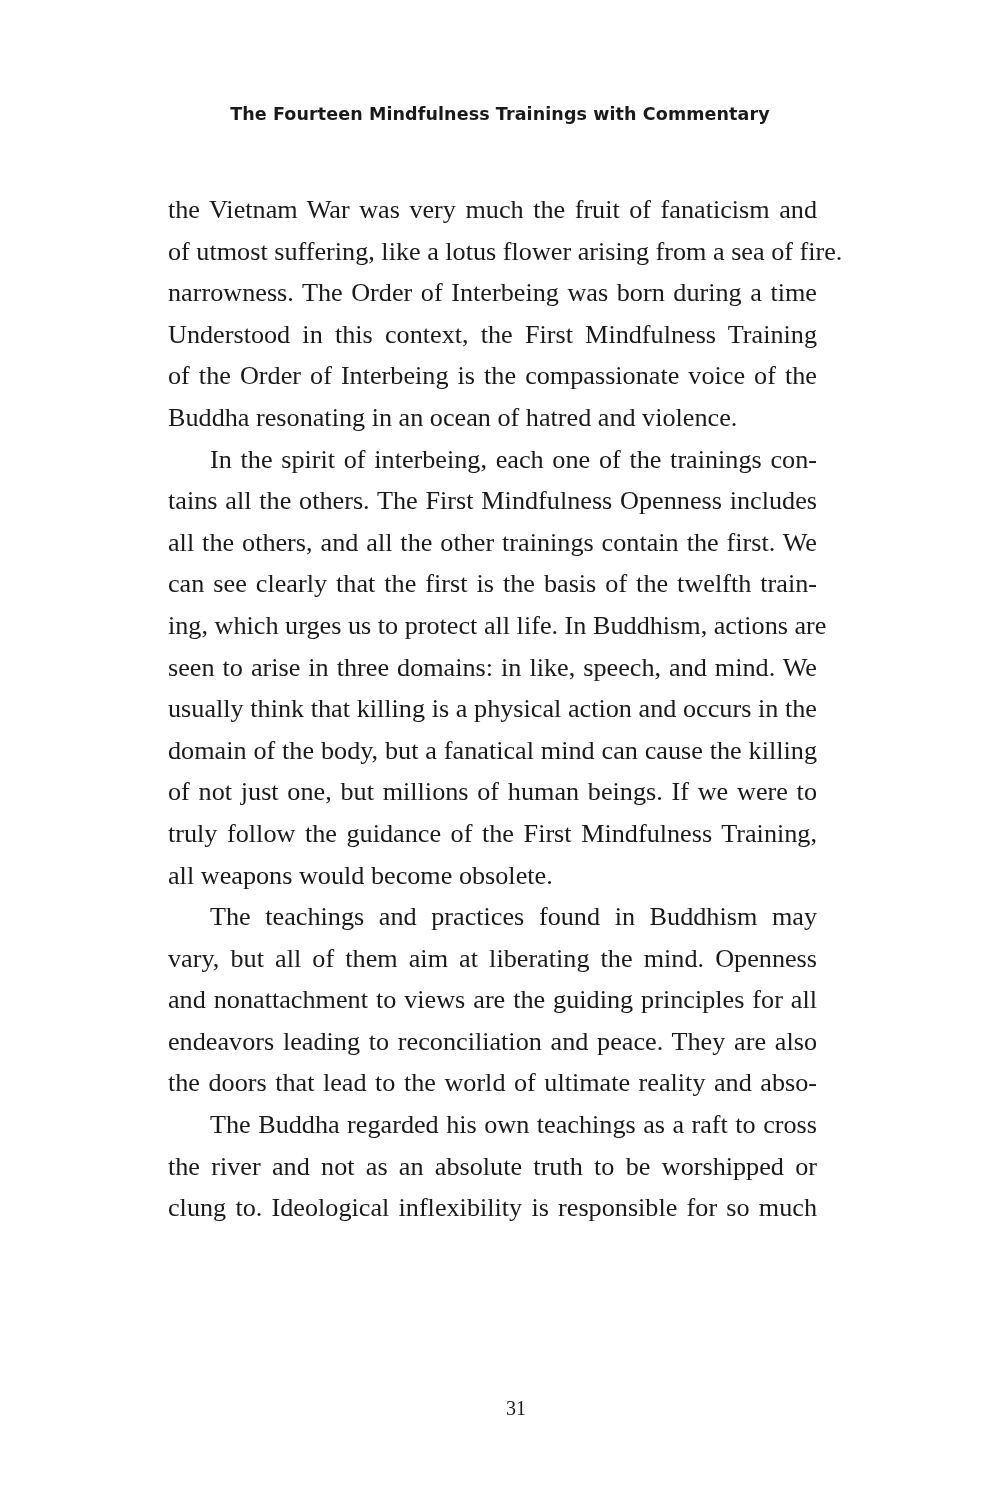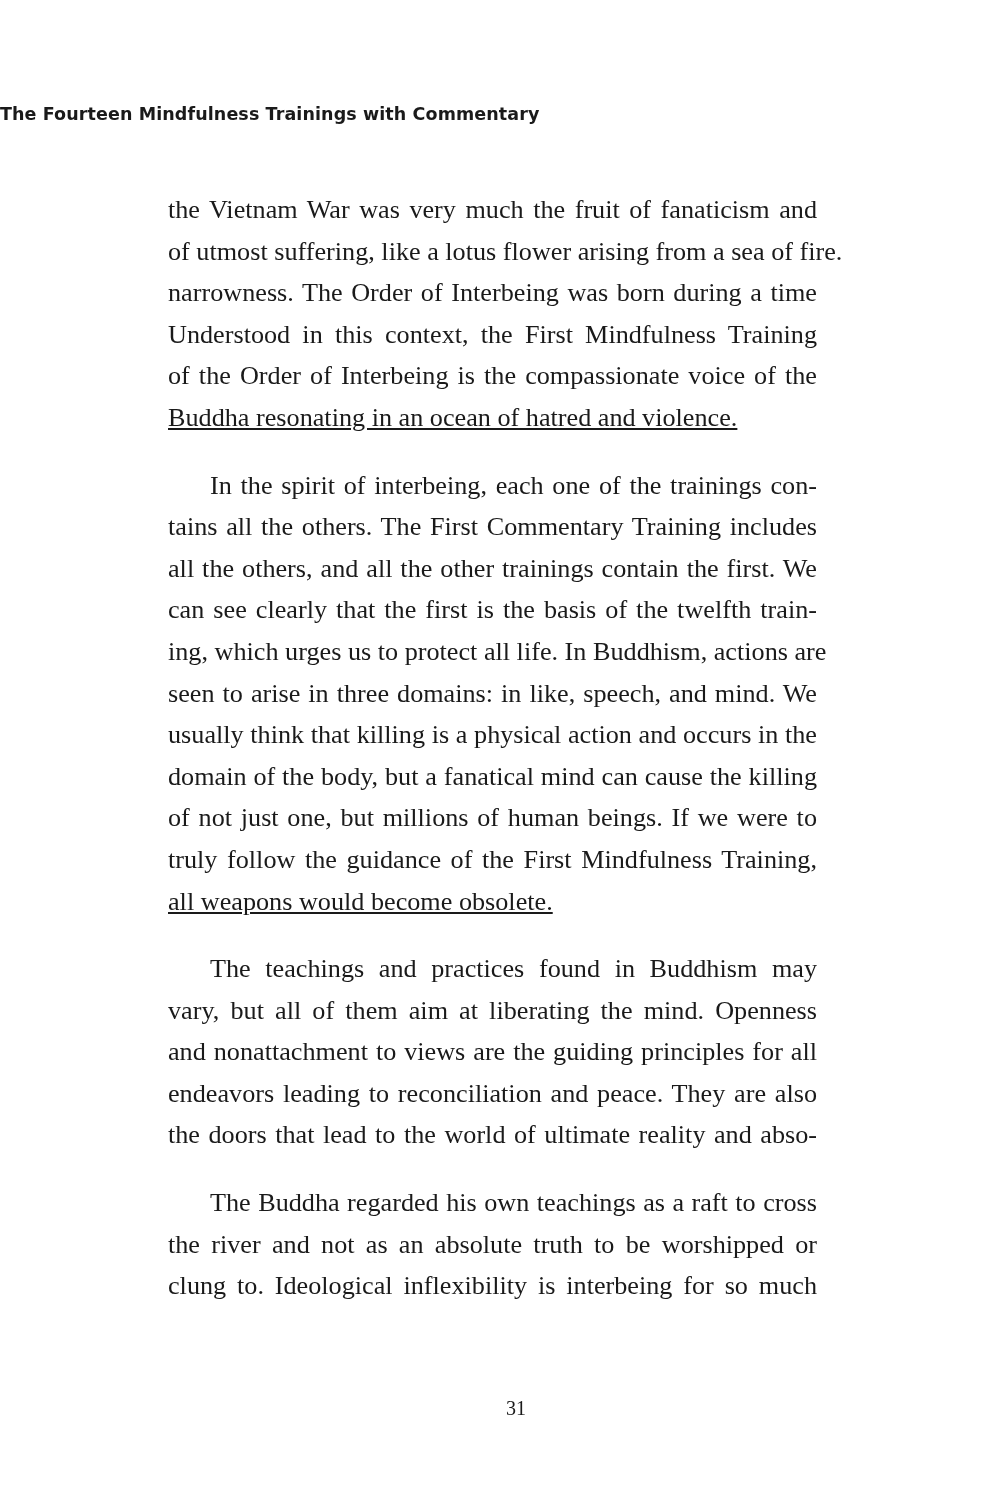--- a/index.html
+++ b/index.html
@@ -12,21 +12,21 @@
       height: 1500px;
       position: relative;
       overflow: hidden;
       color: #1a1a1a;
     }
     .running-head {
       position: absolute;
       top: 104px;
       left: 0;
       width: 1000px;
-      text-align: left;
+      text-align: center;
       font-family: "DejaVu Sans", sans-serif;
       font-weight: bold;
       font-size: 17.5px;
       letter-spacing: 0.1px;
       color: #1a1a1a;
     }
     .body-text {
       position: absolute;
       top: 189px;
       left: 168px;
@@ -38,25 +38,23 @@
     }
     .line {
       display: block;
       white-space: nowrap;
       text-align: justify;
       text-align-last: justify;
       height: 41.6px;
     }
     .line.last {
       text-align-last: left;
-      text-decoration: underline;
     }
     .line.indent {
       padding-left: 42px;
-      margin-top: 26px;
     }
     .page-number {
       position: absolute;
       top: 1397px;
       left: 16px;
       width: 1000px;
       text-align: center;
       font-family: "Liberation Serif", serif;
       font-size: 20px;
       color: #1a1a1a;
@@ -73,21 +71,21 @@
     <span class="line">the Vietnam War was very much the fruit of fanaticism and</span>
     <span class="line">of utmost suffering, like a lotus flower arising from a sea of fire.</span>
     <span class="line">narrowness. The Order of Interbeing was born during a time</span>
     <span class="line">Understood in this context, the First Mindfulness Training</span>
     <span class="line">of the Order of Interbeing is the compassionate voice of the</span>
     <span class="line last">Buddha resonating in an ocean of hatred and violence.</span>
   </div>
 
   <div class="paragraph">
     <span class="line indent">In the spirit of interbeing, each one of the trainings con-</span>
-    <span class="line">tains all the others. The First Commentary Training includes</span>
+    <span class="line">tains all the others. The First Mindfulness Openness includes</span>
     <span class="line">all the others, and all the other trainings contain the first. We</span>
     <span class="line">can see clearly that the first is the basis of the twelfth train-</span>
     <span class="line">ing, which urges us to protect all life. In Buddhism, actions are</span>
     <span class="line">seen to arise in three domains: in like, speech, and mind. We</span>
     <span class="line">usually think that killing is a physical action and occurs in the</span>
     <span class="line">domain of the body, but a fanatical mind can cause the killing</span>
     <span class="line">of not just one, but millions of human beings. If we were to</span>
     <span class="line">truly follow the guidance of the First Mindfulness Training,</span>
     <span class="line last">all weapons would become obsolete.</span>
   </div>
@@ -96,17 +94,17 @@
     <span class="line indent">The teachings and practices found in Buddhism may</span>
     <span class="line">vary, but all of them aim at liberating the mind. Openness</span>
     <span class="line">and nonattachment to views are the guiding principles for all</span>
     <span class="line">endeavors leading to reconciliation and peace. They are also</span>
     <span class="line">the doors that lead to the world of ultimate reality and abso-</span>
   </div>
 
   <div class="paragraph">
     <span class="line indent">The Buddha regarded his own teachings as a raft to cross</span>
     <span class="line">the river and not as an absolute truth to be worshipped or</span>
-    <span class="line">clung to. Ideological inflexibility is interbeing for so much</span>
+    <span class="line">clung to. Ideological inflexibility is responsible for so much</span>
   </div>
 </div>
 
 <div class="page-number">31</div>
 
 </body></html>

